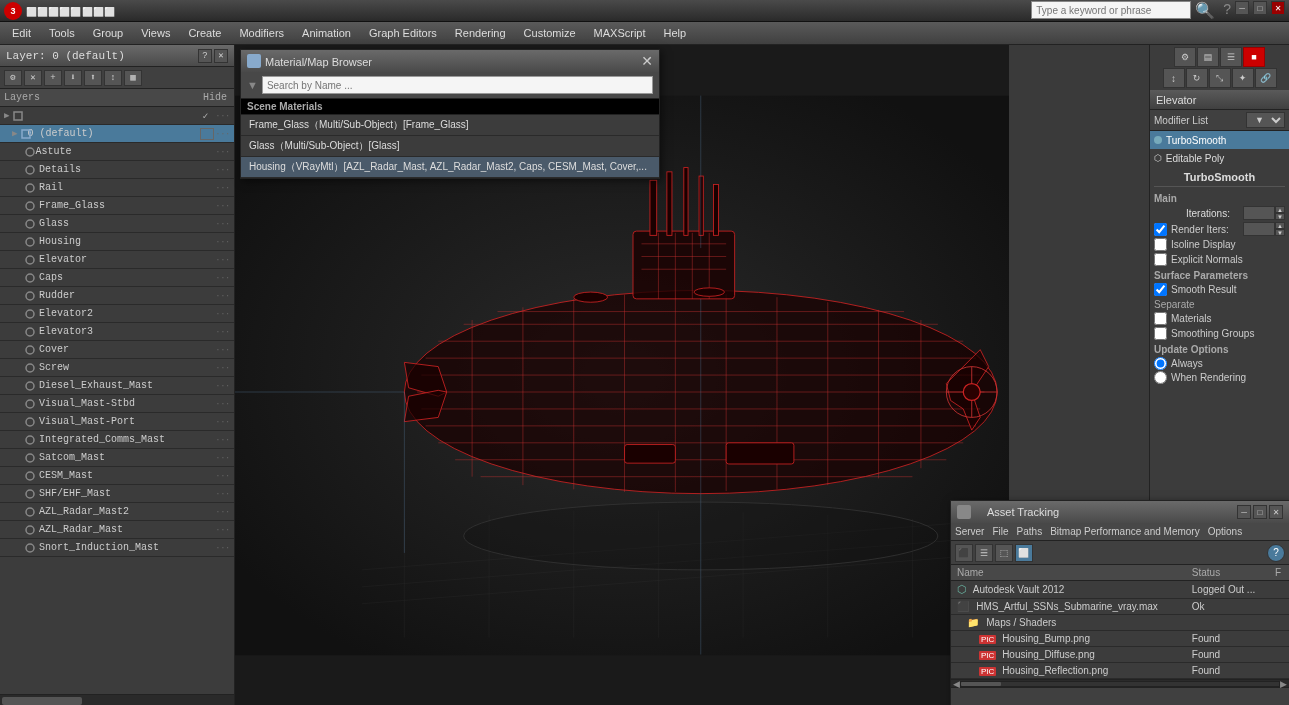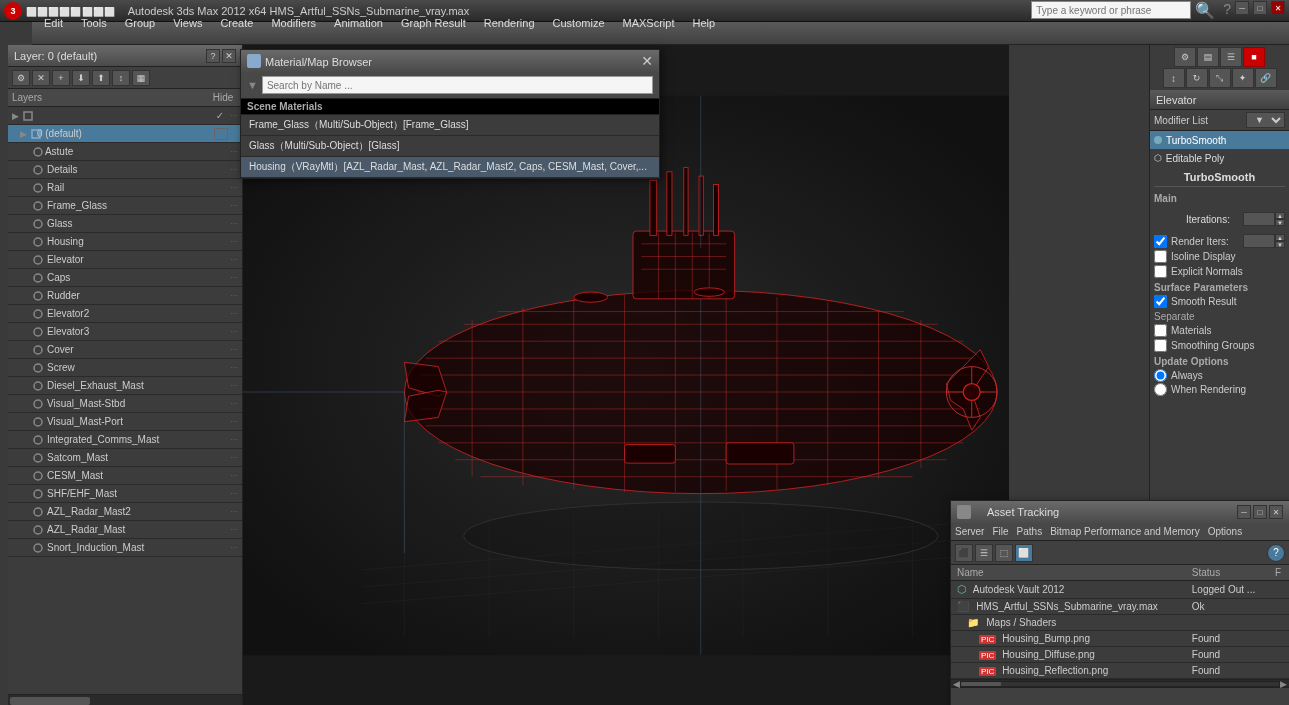--- a/index.html
+++ b/index.html
@@ -55,25 +55,24 @@
       justify-content: center;
       font-size: 8px;
       color: #ccc;
     }
 
     
     .menu-bar {
       background: linear-gradient(to bottom, #5a5a5a, #404040);
       height: 22px;
       display: flex;
-      align-items: flex-end;
+      align-items: center;
       padding: 11px 4px;
       border-bottom: 1px solid #222;
       gap: 2px;
-      margin-left: 32px;
     }
     .menu-item {
       padding: 2px 8px;
       color: #ddd;
       cursor: pointer;
       font-size: 11px;
       height: 20px;
       display: flex;
       align-items: center;
     }
@@ -190,21 +189,21 @@
     .ts-section {
       color: #aaa;
       font-size: 10px;
       margin: 4px 0 2px 0;
       font-weight: bold;
     }
     .ts-row {
       display: flex;
       align-items: center;
       justify-content: space-between;
-      margin: 8px 0;
+      margin: 2px 0;
       font-size: 10px;
       padding-left: 32px;
     }
     .ts-input {
       width: 32px;
       height: 14px;
       background: #555;
       border: 1px solid #333;
       color: #ddd;
       text-align: center;
@@ -243,24 +242,25 @@
       font-size: 6px;
       color: #ccc;
     }
 
     
     .left-panel {
       width: 235px;
       background: #3c3c3c;
       border-right: 1px solid #222;
       position: absolute;
-      left: 8px;
+      left: 0;
       top: 0;
       height: 100%;
       z-index: 10;
+      font-family: Liberation Mono, monospace;
     }
     .layer-panel-header {
       display: flex;
       align-items: center;
       justify-content: space-between;
       background: linear-gradient(to bottom, #6a6a6a, #4a4a4a);
       padding: 2px 6px;
       border-bottom: 1px solid #222;
       height: 22px;
     }
@@ -579,41 +579,40 @@
 </head>
 <body>
 
 <div class="title-bar">
   <div class="title-bar-left">
     <div class="app-logo">3</div>
     <div class="title-text">
       
       <span style="color:#aaa; font-size:9px;">⬜⬜⬜⬜⬜⬜⬜⬜</span>
     </div>
-    <span class="title-text" style="margin-left:8px;">Autodesk 3ds Max 2012 x64    HMS_Artful_SSNs_Submarine_vray.max</span>
   </div>
   <div style="display:flex; align-items:flex-start; gap:4px;">
     <input class="search-input" type="text" style="position: relative;" placeholder="Type a keyword or phrase">
     <span style="font-size:16px; color:#888; cursor:pointer;">🔍</span>
     <span style="font-size:14px; color:#888; margin-left:4px;">?</span>
     <div class="title-btn">─</div>
     <div class="title-btn">□</div>
     <div class="title-btn" style="background:#900; color:white;">✕</div>
   </div>
 </div>
 
 <div class="menu-bar">
   <div class="menu-item">Edit</div>
   <div class="menu-item">Tools</div>
   <div class="menu-item">Group</div>
   <div class="menu-item">Views</div>
   <div class="menu-item">Create</div>
   <div class="menu-item">Modifiers</div>
   <div class="menu-item">Animation</div>
-  <div class="menu-item">Graph Result</div>
+  <div class="menu-item">Graph Editors</div>
   <div class="menu-item">Rendering</div>
   <div class="menu-item">Customize</div>
   <div class="menu-item">MAXScript</div>
   <div class="menu-item">Help</div>
 </div>
 
 <div class="main-area">
 
   <div class="left-panel">
     <div class="layer-panel-header">

